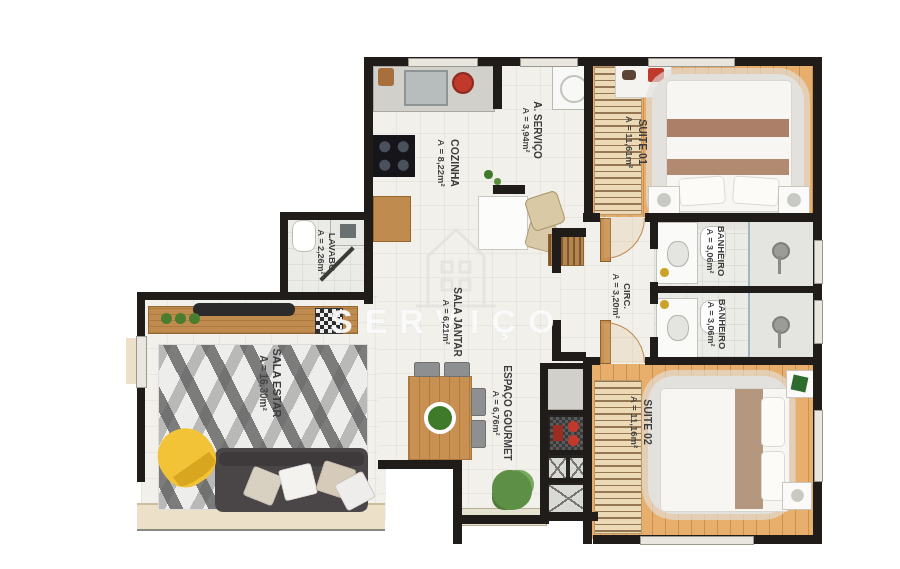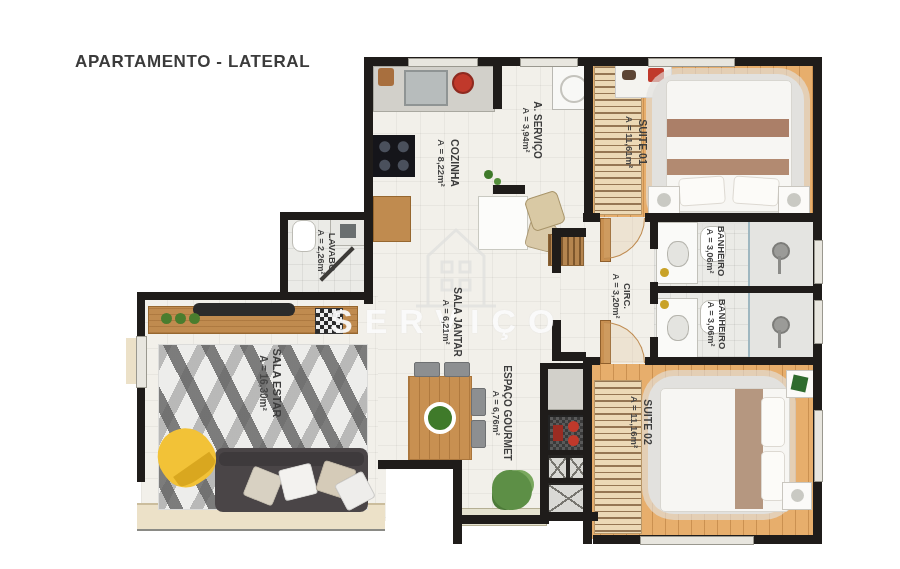--- a/index.html
+++ b/index.html
@@ -46,21 +46,20 @@
   .chair{position:absolute;background:#8d8f91;border:1px solid #6e7072;border-radius:2px;}
   .counter{position:absolute;background:#d2d0ca;border:1px solid #a9a8a0;}
   .watermark-text{position:absolute;z-index:40;color:rgba(255,255,255,.85);font-weight:bold;
        letter-spacing:12px;font-size:34px;text-shadow:0 0 1px rgba(205,205,205,.6);}
 </style>
 </head>
 <body>
 
 <div class="canvas">
 
-  <div class="title">APARTAMENTO - LATERAL</div>
 
   <div class="tile" style="left:372px;top:61px;width:222px;height:460px;"></div>
   <div class="tile" style="left:560px;top:217px;width:95px;height:148px;"></div>
   <div class="btile" style="left:286px;top:216px;width:82px;height:80px;"></div>
   <div class="wood" style="left:591px;top:61px;width:226px;height:156px;"></div>
   <div class="btile" style="left:654px;top:217px;width:163px;height:75px;"></div>
   <div class="btile" style="left:654px;top:292px;width:163px;height:72px;"></div>
   <div class="wood" style="left:587px;top:364px;width:230px;height:175px;"></div>
   <div class="tile" style="left:141px;top:296px;width:237px;height:225px;background-size:26px 26px;"></div>
   <div class="abs" style="left:386px;top:469px;width:67px;height:75px;background:#ffffff;"></div>

